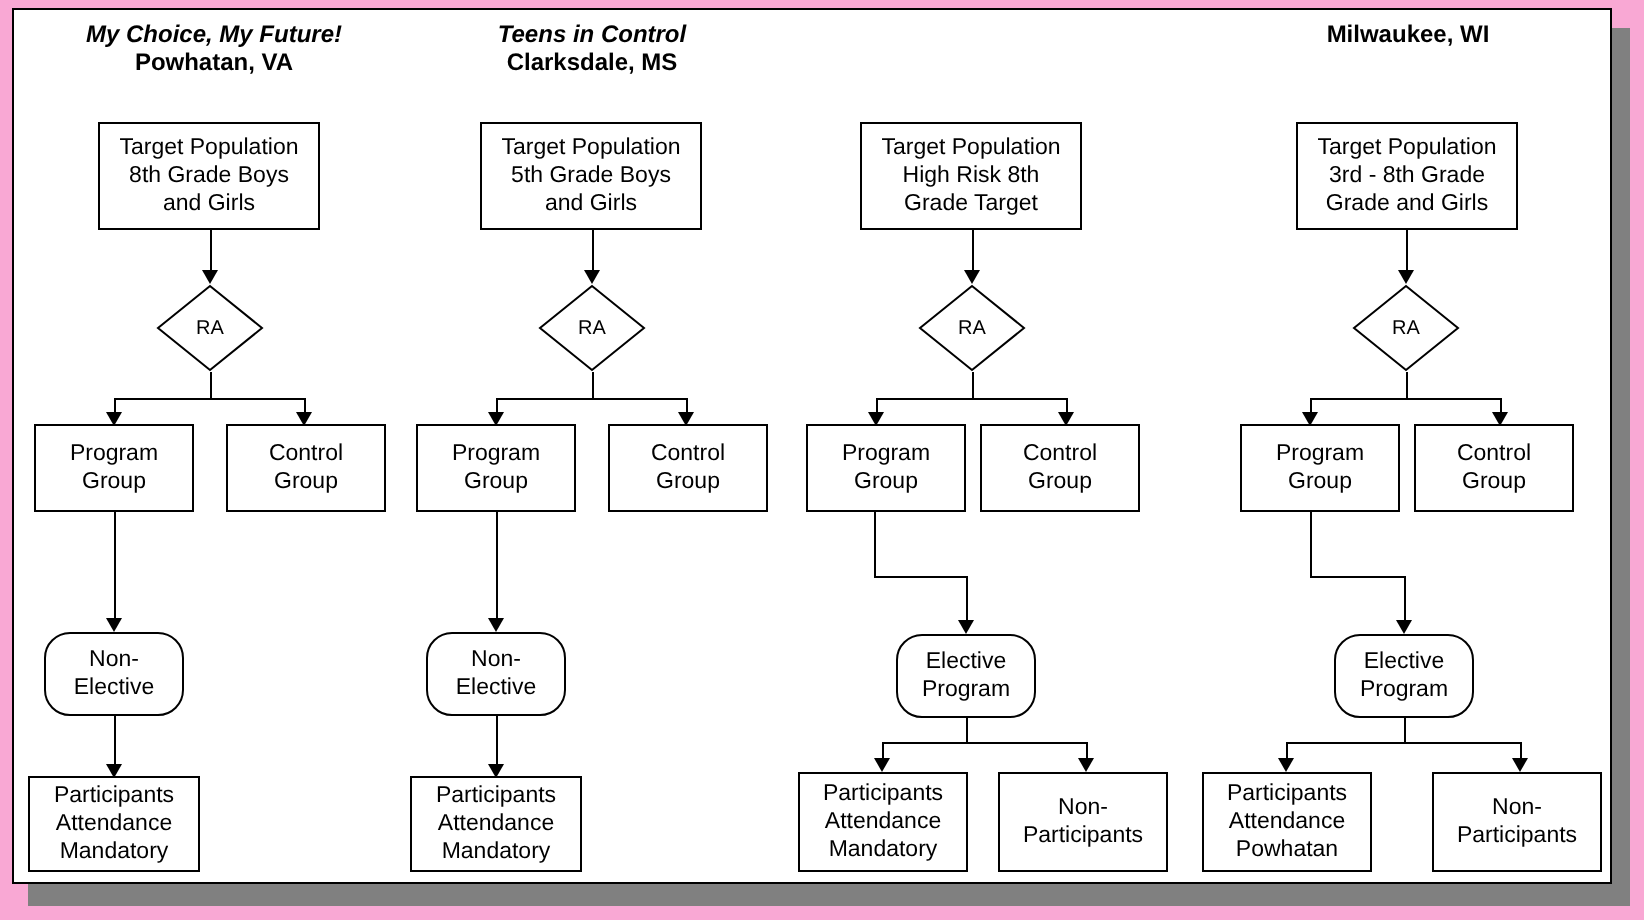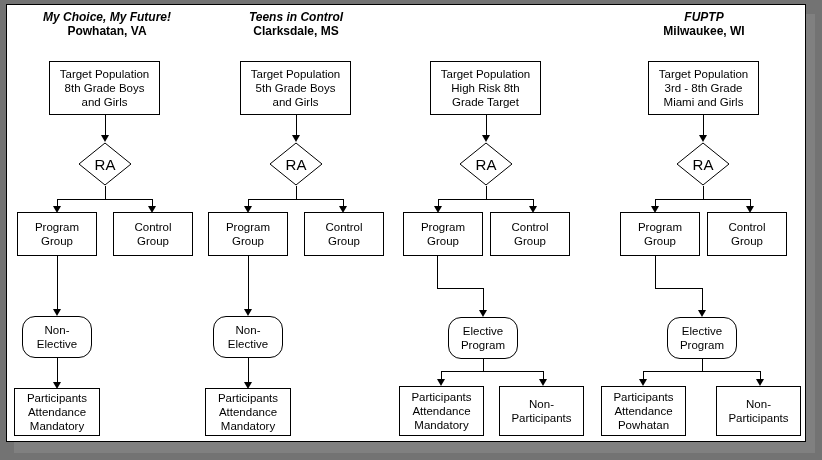--- a/index.html
+++ b/index.html
@@ -6,21 +6,21 @@
     margin: 0;
     padding: 0;
     background: #ffffff;
     font-family: "Liberation Sans", sans-serif;
   }
   #stage {
     position: relative;
     width: 822px;
     height: 460px;
     overflow: hidden;
-    background: #737373;
+    background: #f9a8d4;
   }
   
   .frame-shadow {
     position: absolute;
     left: 14px;
     top: 14px;
     width: 801px;
     height: 439px;
     background: #808080;
   }
@@ -89,21 +89,21 @@
     height: 44px;
   }
   .diamond svg { display: block; }
   .diamond .dlabel {
     position: absolute;
     left: 0; top: 0;
     width: 54px; height: 44px;
     display: flex;
     align-items: center;
     justify-content: center;
-    font-size: 15px;
+    font-size: 10px;
     color: #000;
   }
 
   
   .vline, .hline {
     position: absolute;
     background: #000000;
   }
   .vline { width: 1px; }
   .hline { height: 1px; }
@@ -287,28 +287,27 @@
     <span class="hdr">Participants</span>
     <span class="ln">Attendance</span>
     <span class="ln">Mandatory</span>
   </div>
   <div class="node" style="left:499px; top:386px; width:85px; height:50px;">
     <span class="ln">Non-</span>
     <span class="ln">Participants</span>
   </div>
 
   <div class="col-title" style="left:615px; top:10px; width:178px;">
-    <span class="prog">FUPTP</span>
     <span class="loc">Milwaukee, WI</span>
   </div>
 
   <div class="node" style="left:648px; top:61px; width:111px; height:54px;">
     <span class="hdr">Target Population</span>
     <span class="ln">3rd - 8th Grade</span>
-    <span class="ln">Miami and Girls</span>
+    <span class="ln">Grade and Girls</span>
   </div>
 
   <div class="vline" style="left:703px; top:115px; height:22px;"></div>
   <div class="arrowhead" style="left:699px; top:135px;"></div>
 
   <div class="diamond" style="left:676px; top:142px;">
     <svg width="54" height="44" viewBox="0 0 54 44" aria-hidden="true">
       <polygon points="27,1 53,22 27,43 1,22" fill="#ffffff" stroke="#000000" stroke-width="1"></polygon>
     </svg>
     <span class="dlabel">RA</span>

